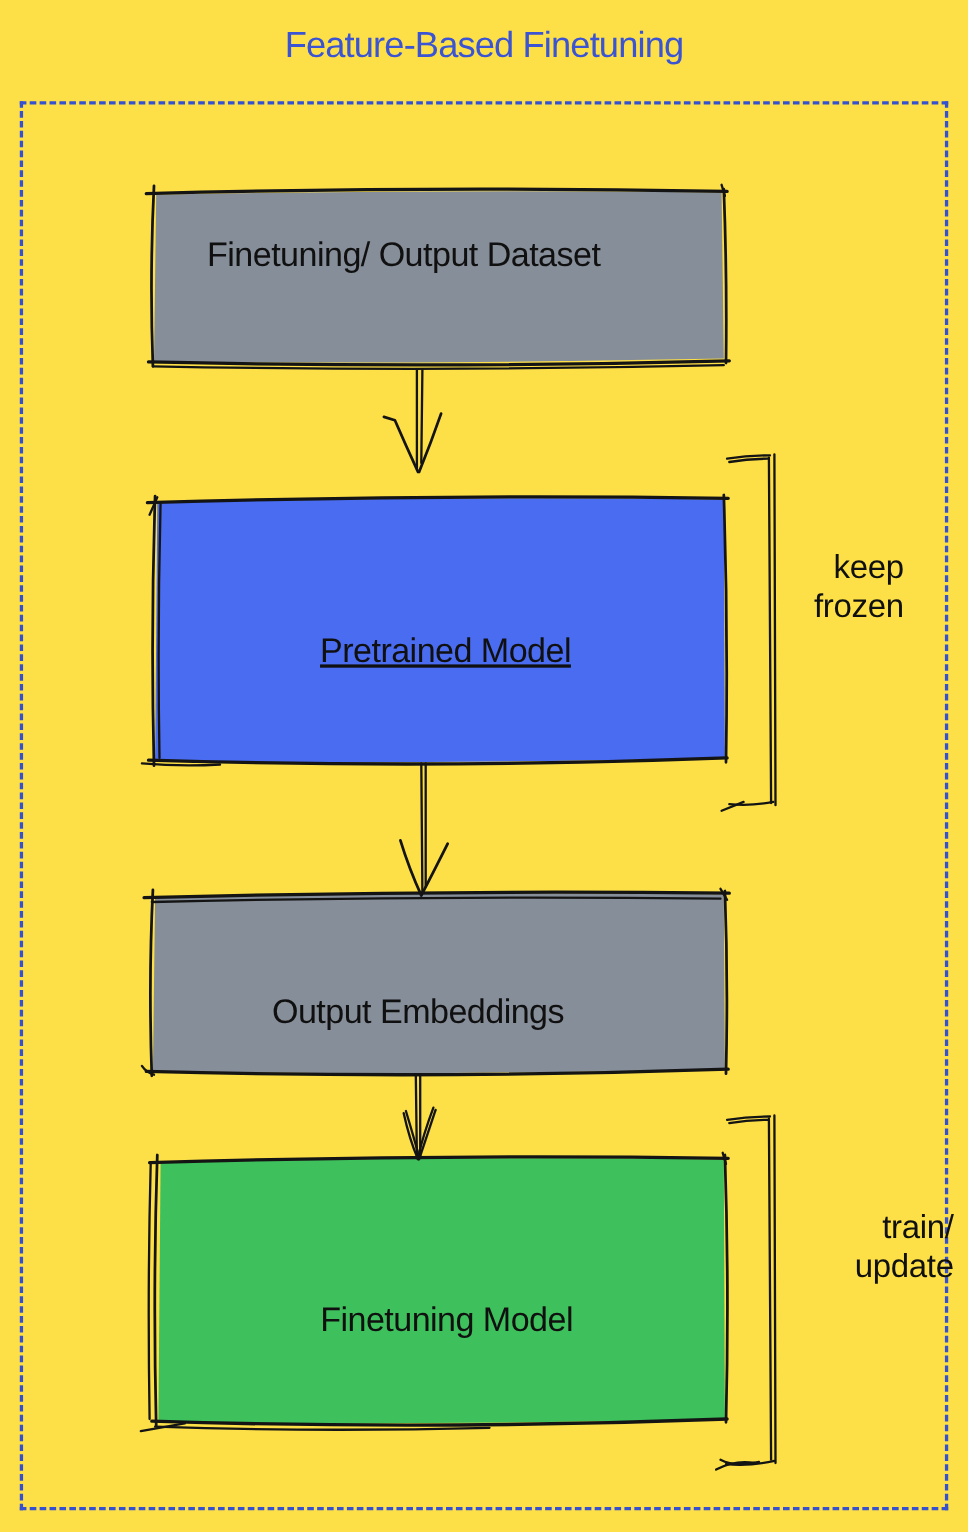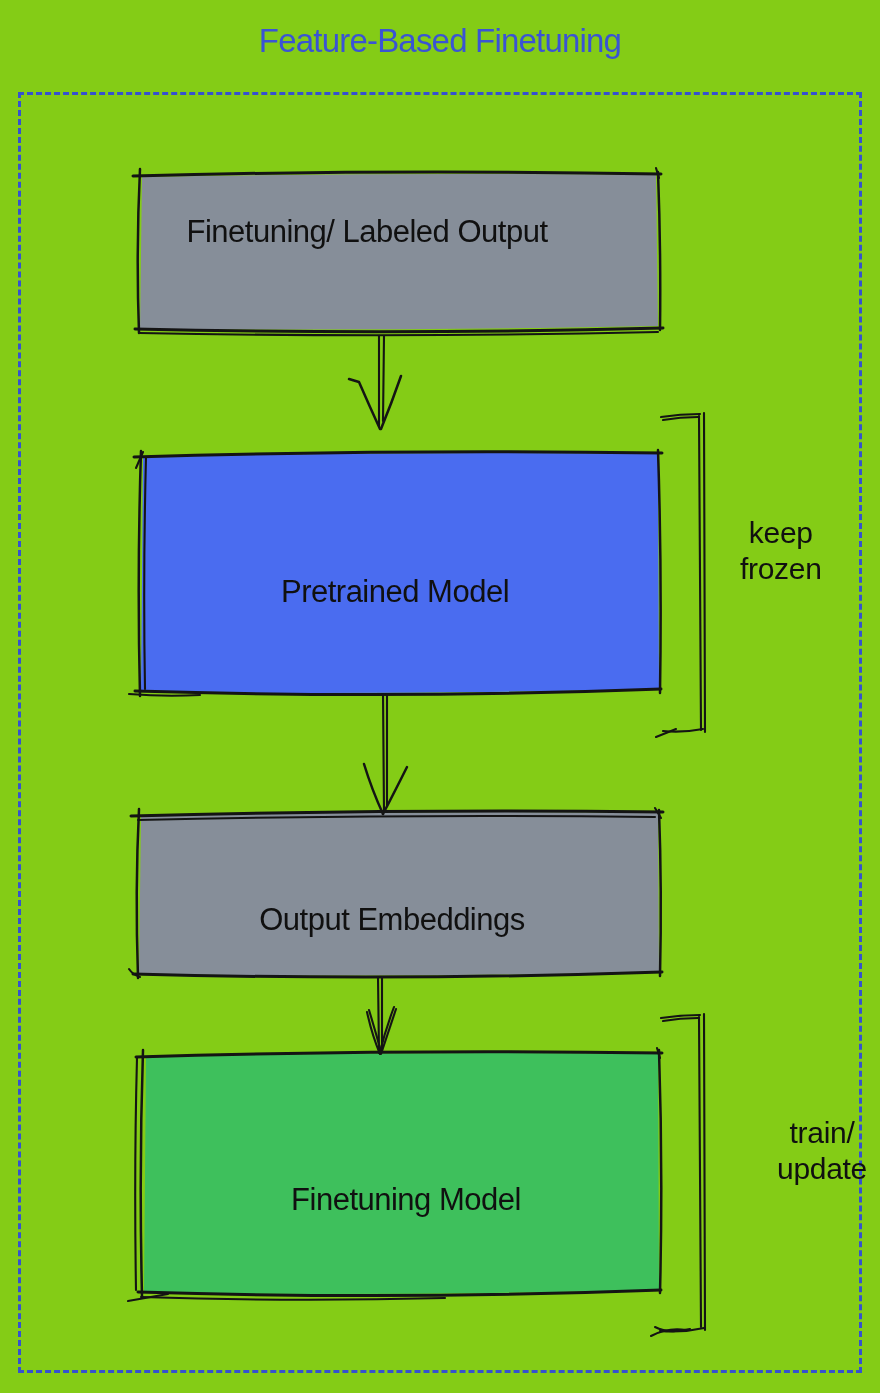--- a/index.html
+++ b/index.html
@@ -1,19 +1,19 @@
 <!DOCTYPE html>
 <html><head>
 <meta charset="utf-8">
 <style>
   html,body{margin:0;padding:0;background:#ffffff;}
   .canvas{
     position:relative;
     width:880px;height:1393px;
-    background:#84cc16;
+    background:#fde047;
     font-family:"Liberation Sans", sans-serif;
     overflow:hidden;
   }
   .title{
     position:absolute;left:0;top:22px;width:880px;
     text-align:center;
     font-size:33px;font-weight:500;letter-spacing:-0.8px;
   }
   .frame{
     position:absolute;left:18px;top:92px;
@@ -28,21 +28,21 @@
   .w3{stroke-width:3;}
   .fillshape{stroke:none;}
   .box-label{
     position:absolute;
     font-size:31px;line-height:36px;letter-spacing:-0.5px;
     color:#101010;text-align:center;
   }
   .anno{
     position:absolute;
     font-size:30px;line-height:36px;letter-spacing:-0.3px;
-    color:#101010;white-space:pre-line;text-align:center;margin-top:17px;
+    color:#101010;white-space:pre-line;text-align:right;
   }
 </style>
 </head>
 <body>
 
 <div class="canvas">
 
   <div class="title" style="color: rgb(58, 84, 212);">Feature-Based Finetuning</div>
 
   <div class="frame" style="border-color: rgb(53, 81, 208);"></div>
@@ -133,25 +133,25 @@
         <path class="w2" d="M704,1014 L705,1330"></path>
         <path class="w2" d="M661,1018 Q680,1015 700,1015"></path>
         <path class="w2" d="M663,1021 Q680,1018 698,1018"></path>
         <path class="w2" d="M660,1331 Q682,1333 704,1328"></path>
         <path class="w2" d="M651,1336 Q668,1327 686,1330"></path>
         <path class="w2" d="M655,1327 Q668,1334 690,1329"></path>
       </g>
     </g>
   </svg>
 
-  <div class="box-label" style="left:106px;top:214px;width:522px;">Finetuning/ Labeled Output</div>
+  <div class="box-label" style="left:106px;top:214px;width:522px;">Finetuning/ Output Dataset</div>
 
-  <div class="box-label" style="left:135px;top:574px;width:520px;">Pretrained Model</div>
+  <div class="box-label" style="left:145px;top:574px;width:520px;text-decoration:underline;">Pretrained Model</div>
 
-  <div class="box-label" style="left:128px;top:902px;width:528px;">Output Embeddings</div>
+  <div class="box-label" style="left:116px;top:902px;width:528px;">Output Embeddings</div>
 
   <div class="box-label" style="left:146px;top:1182px;width:520px;">Finetuning Model</div>
 
   <div class="anno" style="left:740px;top:498px;">keep
 frozen</div>
 
   <div class="anno" style="left:777px;top:1098px;">train/
 update</div>
 
 </div>

